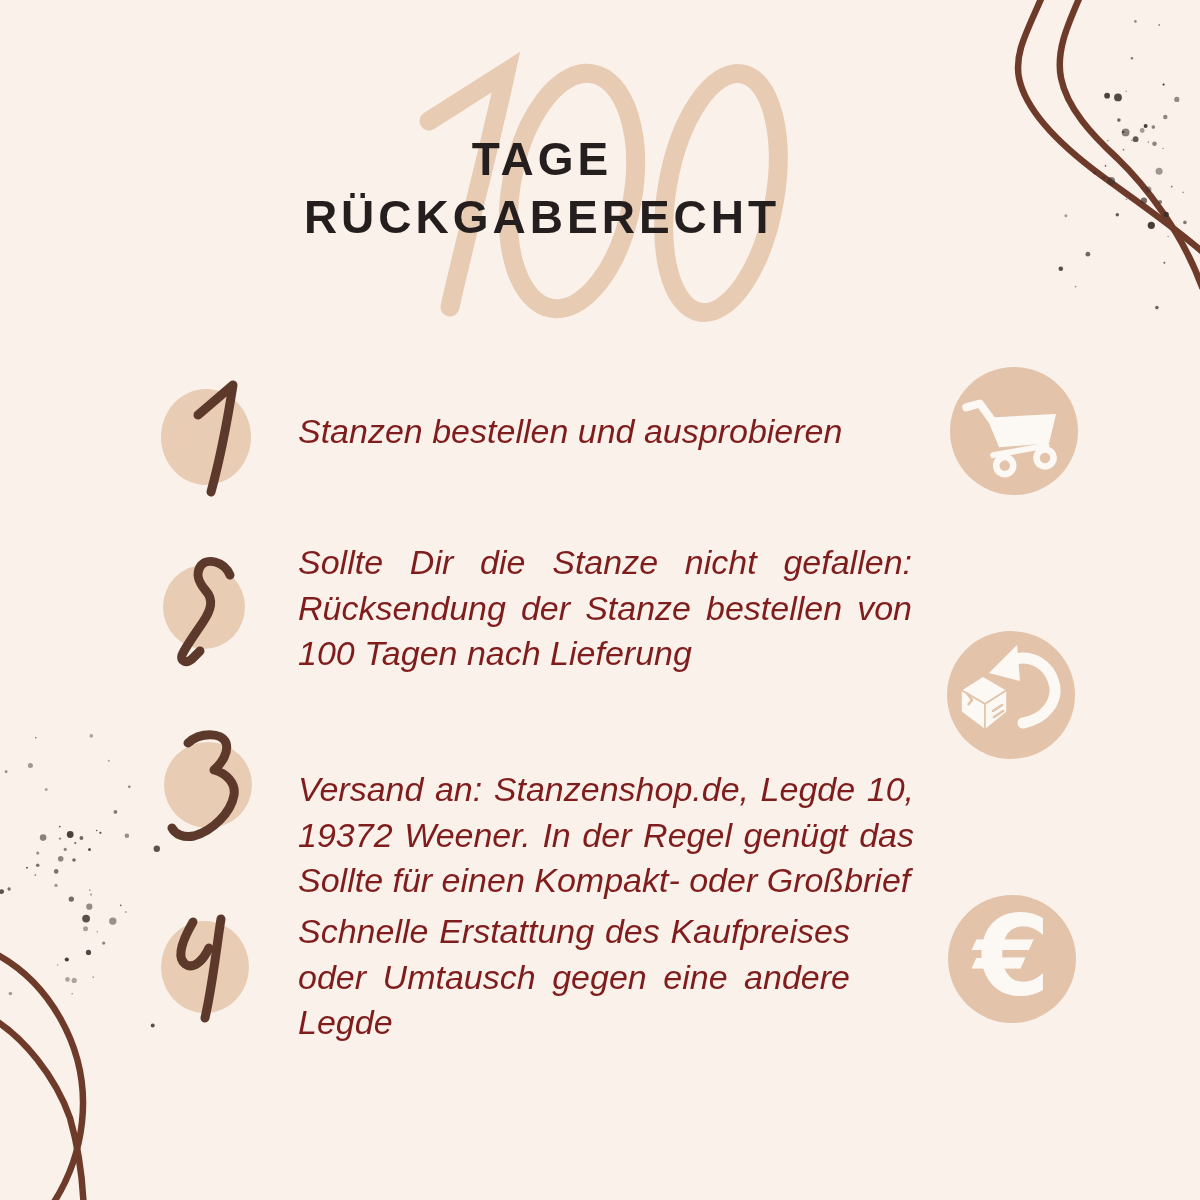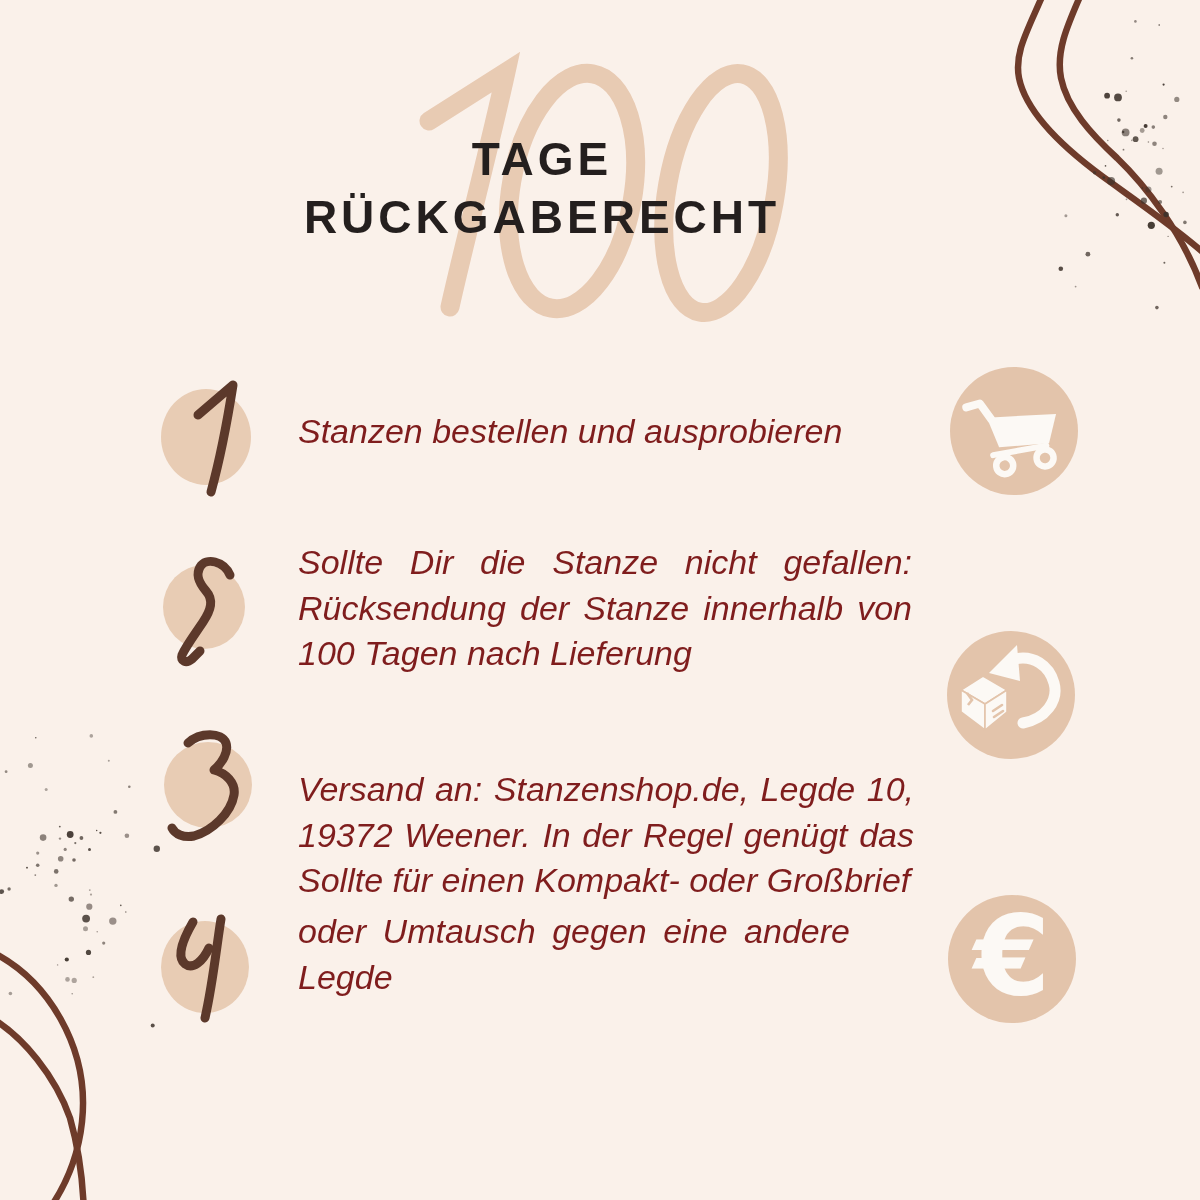--- a/index.html
+++ b/index.html
@@ -204,31 +204,32 @@
     <path d="M 16,-48 C 12,-24 8,16 0,51" stroke="#5C392B" stroke-width="9" fill="none" stroke-linecap="round"></path>
   </svg>
 
   <div id="step1-text" class="step-text">
     <span class="sr">1</span>
     <div class="one-line">Stanzen bestellen und ausprobieren</div>
   </div>
   <div id="step2-text" class="step-text">
     <span class="sr">2</span>
     <div class="jl">Sollte Dir die Stanze nicht gefallen:</div>
-    <div class="jl">Rücksendung der Stanze innerhalb von</div>
+    <div class="jl">Rücksendung der Stanze bestellen von</div>
     <div class="last">100 Tagen nach Lieferung</div>
   </div>
   <div id="step3-text" class="step-text">
     <span class="sr">3</span>
     <div class="jl">Versand an: Stanzenshop.de, Legde 10,</div>
     <div class="jl">19372 Weener. In der Regel genügt das</div>
     <div class="last">Sollte für einen Kompakt- oder Großbrief</div>
   </div>
   <div id="step4-text" class="step-text">
     <span class="sr">4</span>
+    <div class="jl">Schnelle Erstattung des Kaufpreises</div>
     <div class="jl">oder Umtausch gegen eine andere</div>
     <div class="last">Legde</div>
   </div>
 
   <div id="icon-cart" class="icon-circle" aria-label="shopping-cart-icon">
     <svg width="128" height="128" viewBox="-64 -64 128 128">
       <g transform="rotate(-8)" stroke-linecap="round" stroke-linejoin="round">
         <path d="M -44,-30 L -30,-32 L -21,-15" stroke="#FCF9F5" stroke-width="8" fill="none"></path>
         <polygon points="-25,-17 44,-11 33,17 -17,14" fill="#FCF9F5"></polygon>
         <path d="M -24,21 L 30,19" stroke="#FCF9F5" stroke-width="6"></path>

